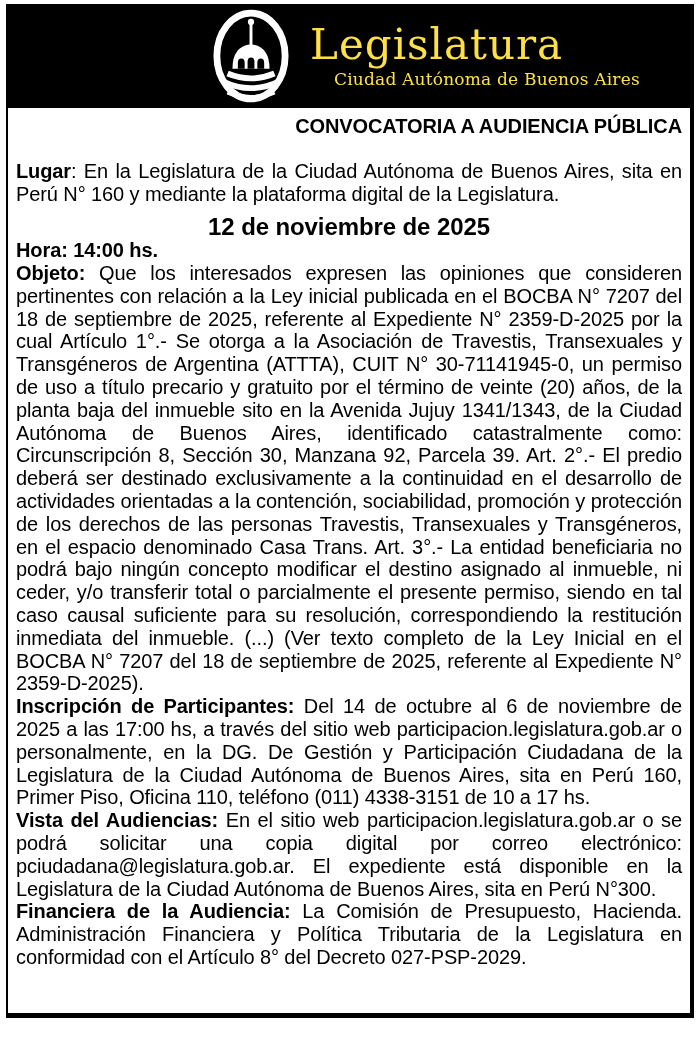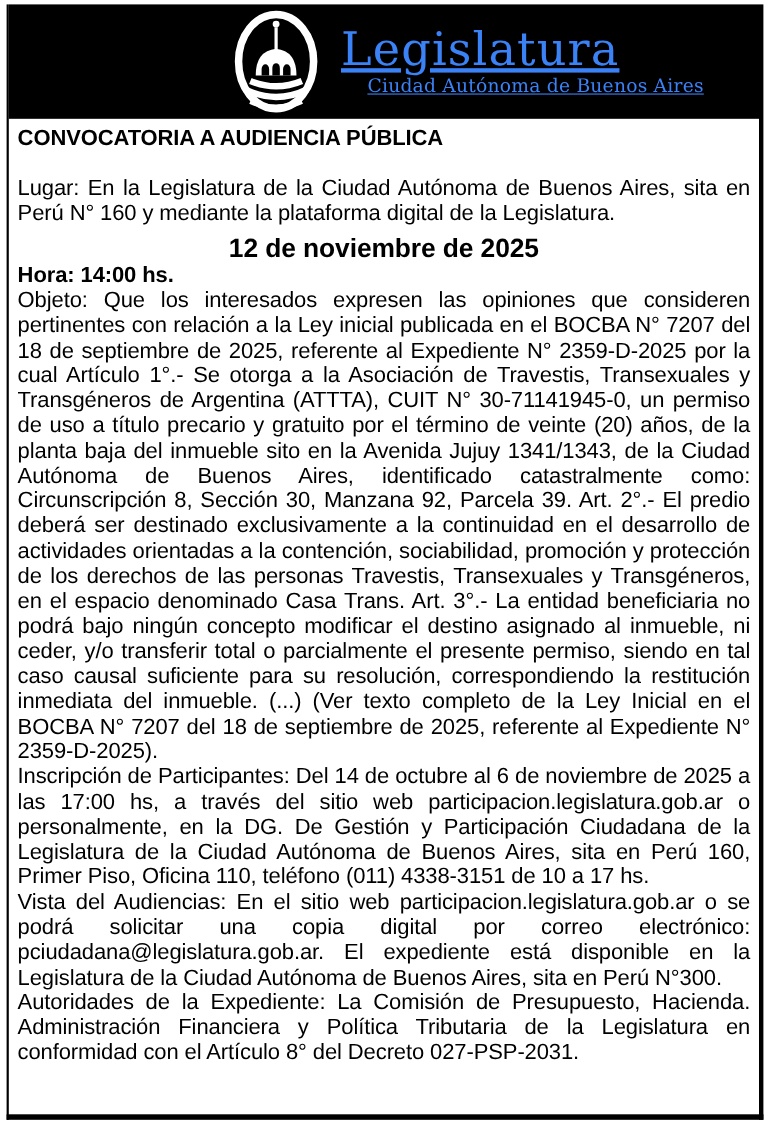--- a/index.html
+++ b/index.html
@@ -24,21 +24,21 @@
   }
   .header {
     background: #000;
     height: 104px;
     display: flex;
     align-items: center;
     padding-left: 204px;
     box-sizing: border-box;
   }
   .logo { display: inline-block; width: 78px; height: 94px; flex: 0 0 auto; }
-  .brand { margin-left: 20px; color: #3b82f6; text-decoration: underline; }
+  .brand { margin-left: 20px; color: #fde047; }
   .brand-name {
     font-family: "DejaVu Serif", "Liberation Serif", serif;
     font-size: 42px;
     line-height: 44px;
     letter-spacing: 1px;
     font-weight: 400;
   }
   .brand-sub {
     font-family: "DejaVu Serif", "Liberation Serif", serif;
     font-size: 17px;
@@ -50,27 +50,27 @@
   .content {
     padding: 7px 8px 12px 8px;
     min-height: 905px;
     box-sizing: border-box;
     font-size: 20px;
     line-height: 22.8px;
     letter-spacing: -0.1px;
   }
   .content p { margin: 0; }
   .title {
-    text-align: left;
+    text-align: right;
     font-weight: bold;
     font-size: 20px;
     margin-bottom: 22px !important;
   }
   .just { text-align: justify; overflow-wrap: break-word; }
-  .b { font-weight: normal; margin-top: 41px; }
+  .b { font-weight: bold; margin-top: 41px; }
   .bold { font-weight: bold; }
   .date {
     text-align: center;
     font-weight: bold;
     font-size: 24px;
     margin-top: 11px !important;
   }
 </style>
 </head>
 <body>
@@ -107,16 +107,16 @@
     <p class="date">12 de noviembre de 2025</p>
 
     <p class="bold">Hora: 14:00 hs.</p>
 
     <p class="just"><span class="b">Objeto:</span><span> Que los interesados expresen las opiniones que consideren pertinentes con relación a la Ley inicial publicada en el BOCBA N° 7207 del 18 de septiembre de 2025, referente al Expediente N° 2359-D-2025 por la cual Artículo 1°.- Se otorga a la Asociación de Travestis, Transexuales y Transgéneros de Argentina (ATTTA), CUIT N° 30-71141945-0, un permiso de uso a título precario y gratuito por el término de veinte (20) años, de la planta baja del inmueble sito en la Avenida Jujuy 1341/1343, de la Ciudad Autónoma de Buenos Aires, identificado catastralmente como: Circunscripción 8, Sección 30, Manzana 92, Parcela 39. Art. 2°.- El predio deberá ser destinado exclusivamente a la continuidad en el desarrollo de actividades orientadas a la contención, sociabilidad, promoción y protección de los derechos de las personas Travestis, Transexuales y Transgéneros, en el espacio denominado Casa Trans. Art. 3°.- La entidad beneficiaria no podrá bajo ningún concepto modificar el destino asignado al inmueble, ni ceder, y/o transferir total o parcialmente el presente permiso, siendo en tal caso causal suficiente para su resolución, correspondiendo la restitución inmediata del inmueble. (...) (Ver texto completo de la Ley Inicial en el BOCBA N° 7207 del 18 de septiembre de 2025, referente al Expediente N° 2359-D-2025).</span></p>
 
     <p class="just"><span class="b">Inscripción de Participantes:</span><span> Del 14 de octubre al 6 de noviembre de 2025 a las 17:00 hs, a través del sitio web participacion.legislatura.gob.ar o personalmente, en la DG. De Gestión y Participación Ciudadana de la Legislatura de la Ciudad Autónoma de Buenos Aires, sita en Perú 160, Primer Piso, Oficina 110, teléfono (011) 4338-3151 de 10 a 17 hs.</span></p>
 
     <p class="just"><span class="b">Vista del Audiencias:</span><span> En el sitio web participacion.legislatura.gob.ar o se podrá solicitar una copia digital por correo electrónico: pciudadana@legislatura.gob.ar. El expediente está disponible en la Legislatura de la Ciudad Autónoma de Buenos Aires, sita en Perú N°300.</span></p>
 
-    <p class="just"><span class="b">Autoridades de la Expediente:</span><span> La Comisión de Presupuesto, Hacienda. Administración Financiera y Política Tributaria de la Legislatura en conformidad con el Artículo 8° del Decreto 027-PSP-2031.</span></p>
+    <p class="just"><span class="b">Financiera de la Audiencia:</span><span> La Comisión de Presupuesto, Hacienda. Administración Financiera y Política Tributaria de la Legislatura en conformidad con el Artículo 8° del Decreto 027-PSP-2029.</span></p>
   </div>
 
 </div>
 
 </body></html>

